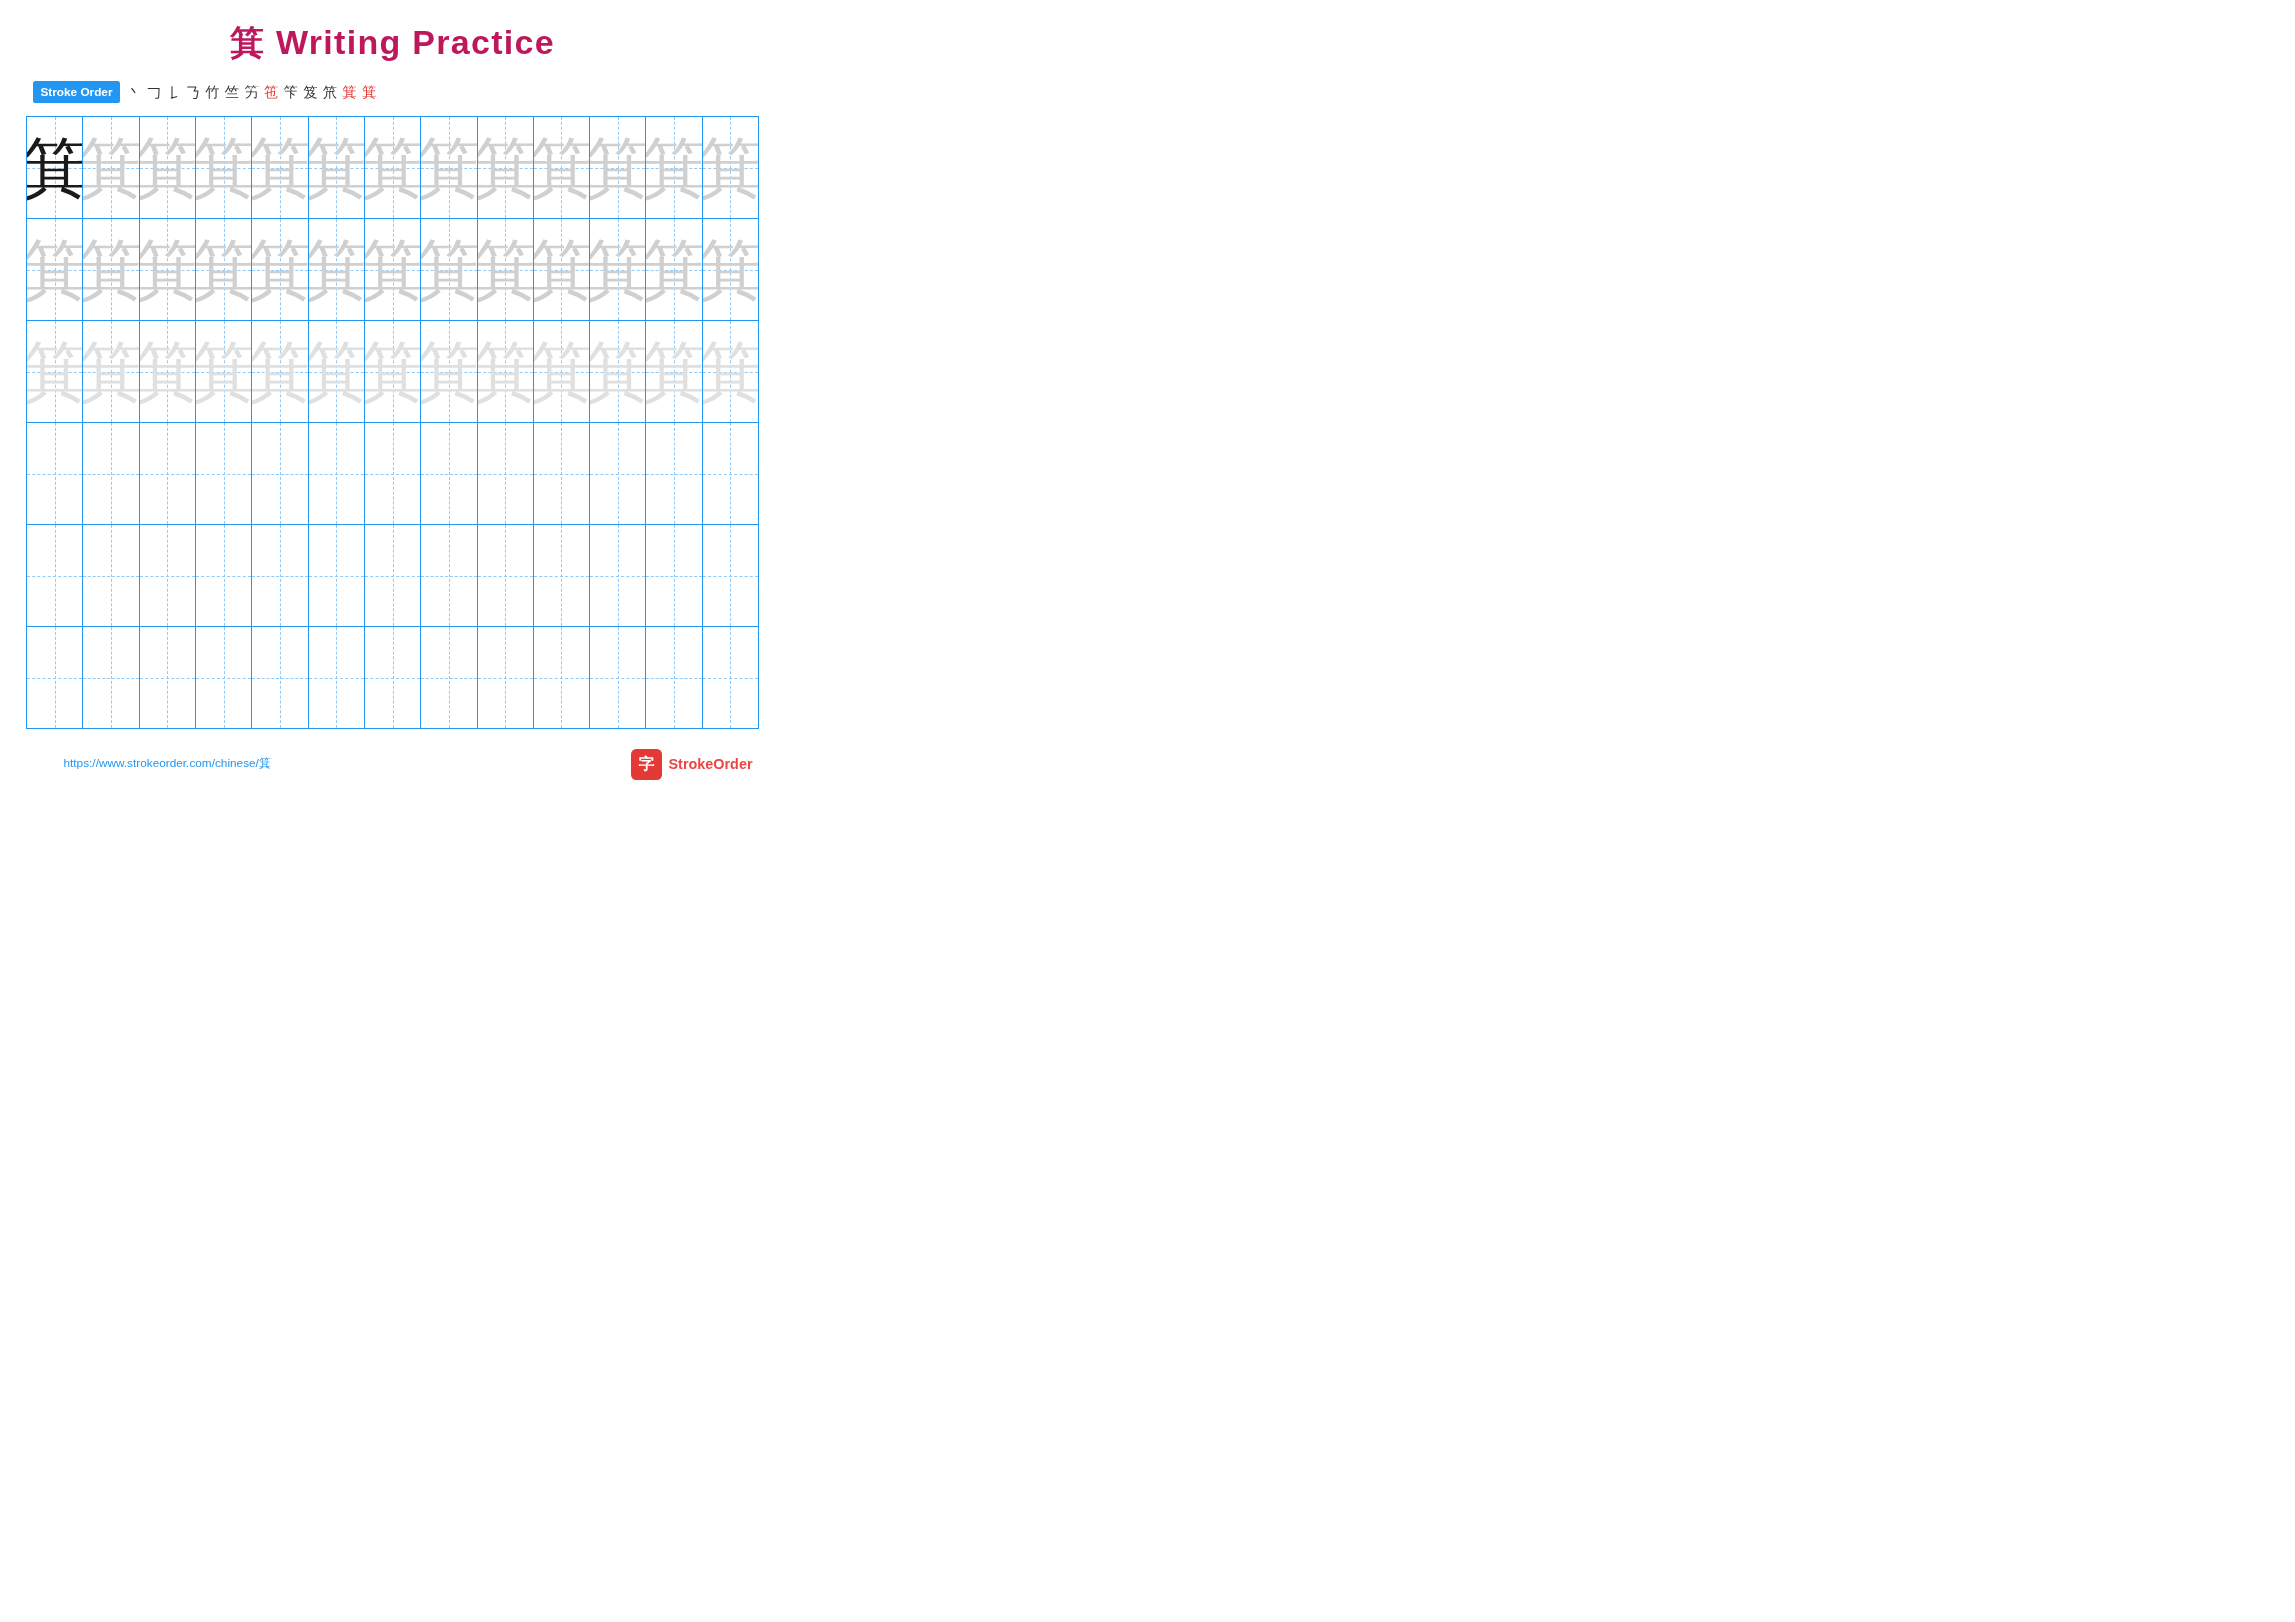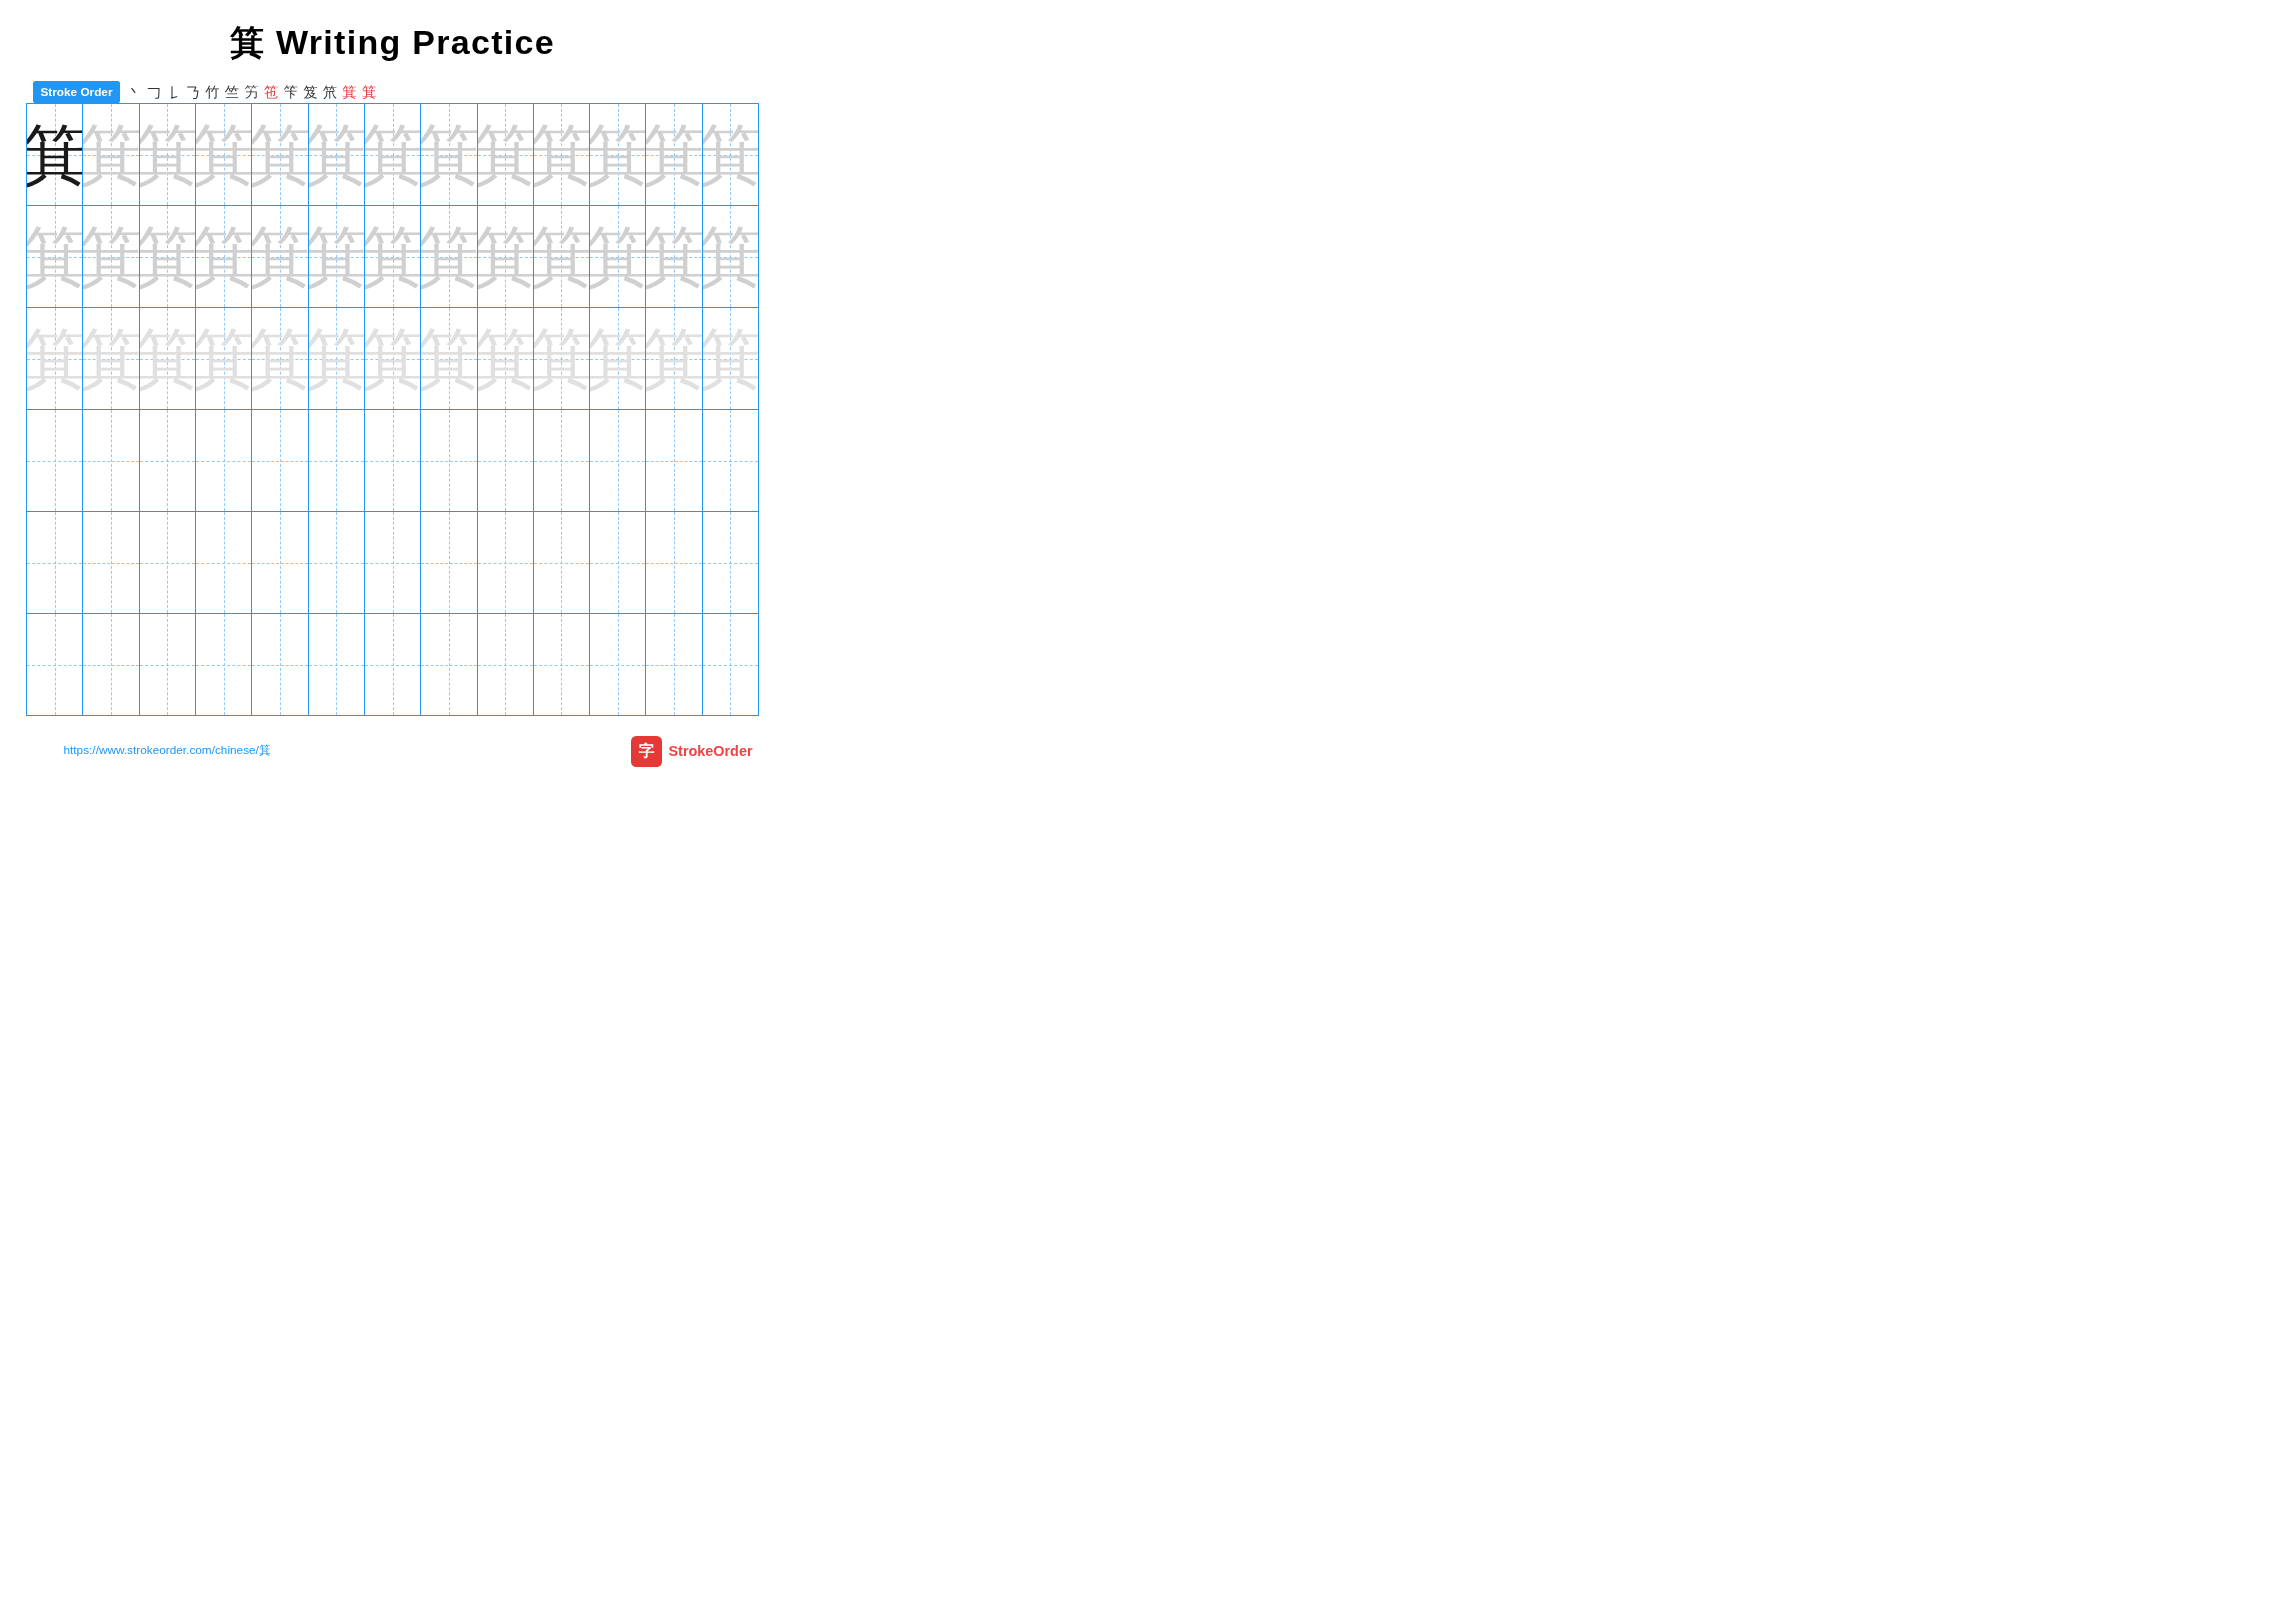--- a/index.html
+++ b/index.html
@@ -9,29 +9,30 @@
       font-family: Arial, sans-serif;
       width: 785px;
       min-height: 556px;
       padding: 19.6px 26px;
     }
 
     .page-title {
       text-align: center;
       font-size: 34px;
       font-weight: bold;
-      color: #000000;
+      color: #be185d;
       margin-bottom: 15.7px;
       letter-spacing: 1.3px;
     }
 
     .stroke-order-row {
       display: flex;
       align-items: center;
       gap: 6.5px;
+      margin-bottom: 13px;
       padding: 0 6.5px;
     }
 
     .stroke-order-badge {
       background: #2196F3;
       color: white;
       font-size: 11.8px;
       font-weight: bold;
       padding: 3.9px 7.9px;
       border-radius: 2.6px;

